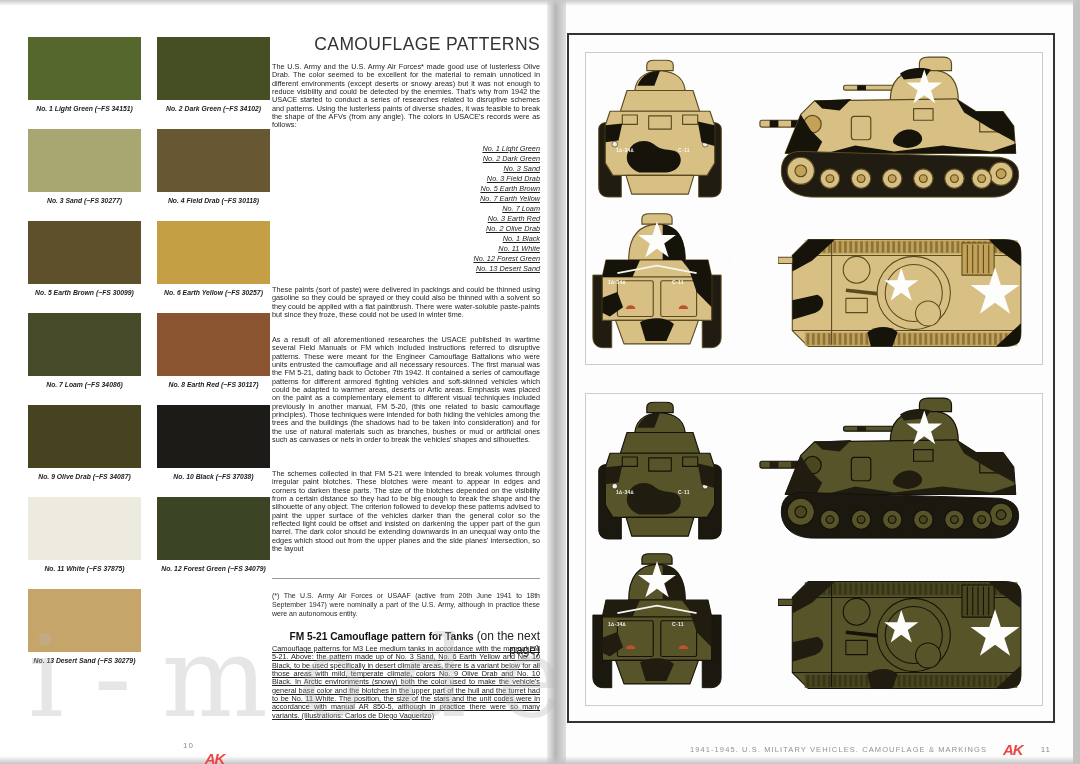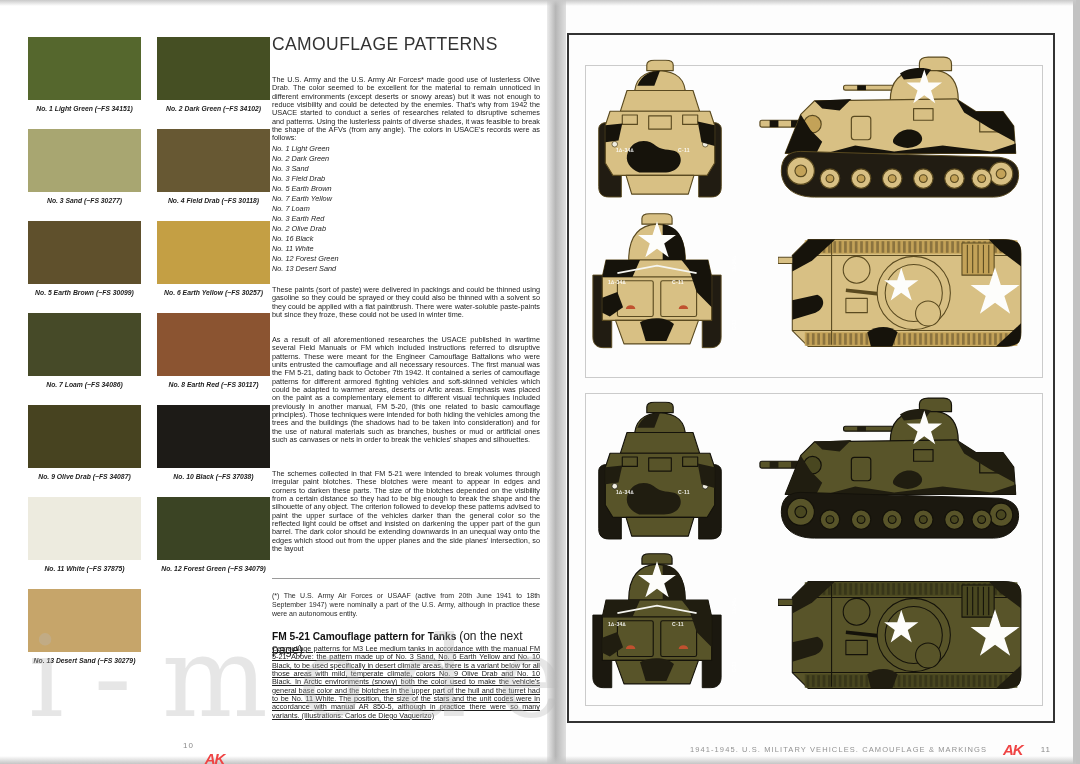--- a/index.html
+++ b/index.html
@@ -20,25 +20,25 @@
   .swatch-grid{position:absolute;left:28px;top:37px;width:242px;display:grid;
                grid-template-columns:113px 113px;column-gap:16px;grid-auto-rows:92px;}
   .swatch-block{width:113px;height:63px;}
   .swatch-label{margin-top:5px;font-size:6.8px;line-height:8px;font-weight:bold;font-style:italic;
                 text-align:center;color:#1b1b1b;}
   .cap1{position:absolute;left:28px;top:699px;width:246px;font-size:7.3px;line-height:9.4px;
         text-align:justify;color:#2a2a2a;}
 
   
   .article{position:absolute;left:272px;top:0;width:268px;height:764px;}
-  .article > *{position:absolute;left:0;width:268px;}
+  .article > *{position:absolute;left:0;width:268px;text-align:right;}
   h1.title{margin:0;top:34px;font-size:17.5px;font-weight:500;letter-spacing:.4px;color:#333;}
   .p{margin:0;font-size:7.3px;line-height:8.35px;text-align:justify;color:#1d1d1d;}
-  .p1{top:63px;margin-top:13px;} .p2{top:286px;} .p3{top:336px;} .p4{top:470px;}
-  .color-list{top:144px;font-size:7.3px;line-height:10px;font-style:italic;color:#1d1d1d;}
+  .p1{top:63px;} .p2{top:286px;} .p3{top:336px;} .p4{top:470px;}
+  .color-list{top:144px;font-size:7.3px;line-height:10px;font-style:italic;color:#1d1d1d;text-decoration:underline;}
   .rule{top:578px;border:none;border-top:1px solid #9a9a9a;margin:0;}
   .footnote{margin:0;top:591px;font-size:7px;line-height:9.2px;text-align:justify;color:#2a2a2a;}
   .subhead{top:629px;font-size:10.2px;color:#111;}
   .sh-b{font-weight:bold;margin-top:44px;}
   .sh-n{font-size:12px;color:#222;}
   .cap2{top:645px;text-decoration:underline;}
 
   
   .footer-left{position:absolute;left:27px;top:741px;display:flex;align-items:center;z-index:4;flex-direction:column;}
   .footer-right{position:absolute;right:24px;top:741px;display:flex;align-items:center;z-index:4;}
@@ -271,21 +271,21 @@
       <div class="color-list">
           <div>No. 1 Light Green</div>
           <div>No. 2 Dark Green</div>
           <div>No. 3 Sand</div>
           <div>No. 3 Field Drab</div>
           <div>No. 5 Earth Brown</div>
           <div>No. 7 Earth Yellow</div>
           <div>No. 7 Loam</div>
           <div>No. 3 Earth Red</div>
           <div>No. 2 Olive Drab</div>
-          <div>No. 16 Black</div>
+          <div>No. 1 Black</div>
           <div>No. 11 White</div>
           <div>No. 12 Forest Green</div>
           <div>No. 13 Desert Sand</div>
         </div>
       <p class="p p2">These paints (sort of paste) were delivered in packings and could be thinned using gasoline so they could be sprayed or they could also be thinned with a solvent so they could be applied with a flat paintbrush. There were water-soluble paste-paints but since they froze, these could not be used in winter time.</p>
       <p class="p p3">As a result of all aforementioned researches the USACE published in wartime several Field Manuals or FM which included instructions referred to disruptive patterns. These were meant for the Engineer Camouflage Battalions who were units entrusted the camouflage and all necessary resources. The first manual was the FM 5-21, dating back to October 7th 1942. It contained a series of camouflage patterns for different armored fighting vehicles and soft-skinned vehicles which could be adapted to warmer areas, deserts or Artic areas. Emphasis was placed on the paint as a complementary element to different visual techniques included previously in another manual, FM 5-20, (this one related to basic camouflage principles). Those techniques were intended for both hiding the vehicles among the trees and the buildings (the shadows had to be taken into consideration) and for the use of natural materials such as branches, bushes or mud or artificial ones such as canvases or nets in order to break the vehicles' shapes and silhouettes.</p>
       <p class="p p4">The schemes collected in that FM 5-21 were intended to break volumes through irregular paint blotches. These blotches were meant to appear in edges and corners to darken these parts. The size of the blotches depended on the visibility from a certain distance so they had to be big enough to break the shape and the silhouette of any object. The criterion followed to develop these patterns advised to paint the upper surface of the vehicles darker than the general color so the reflected light could be offset and insisted on darkening the upper part of the gun barrel. The dark color should be extending downwards in an unequal way onto the edges which stood out from the upper planes and the side planes' intersection, so the layout</p>
       <hr class="rule">
       <p class="footnote">(*) The U.S. Army Air Forces or USAAF (active from 20th June 1941 to 18th September 1947) were nominally a part of the U.S. Army, although in practice these were an autonomous entity.</p>
       <div class="subhead">

